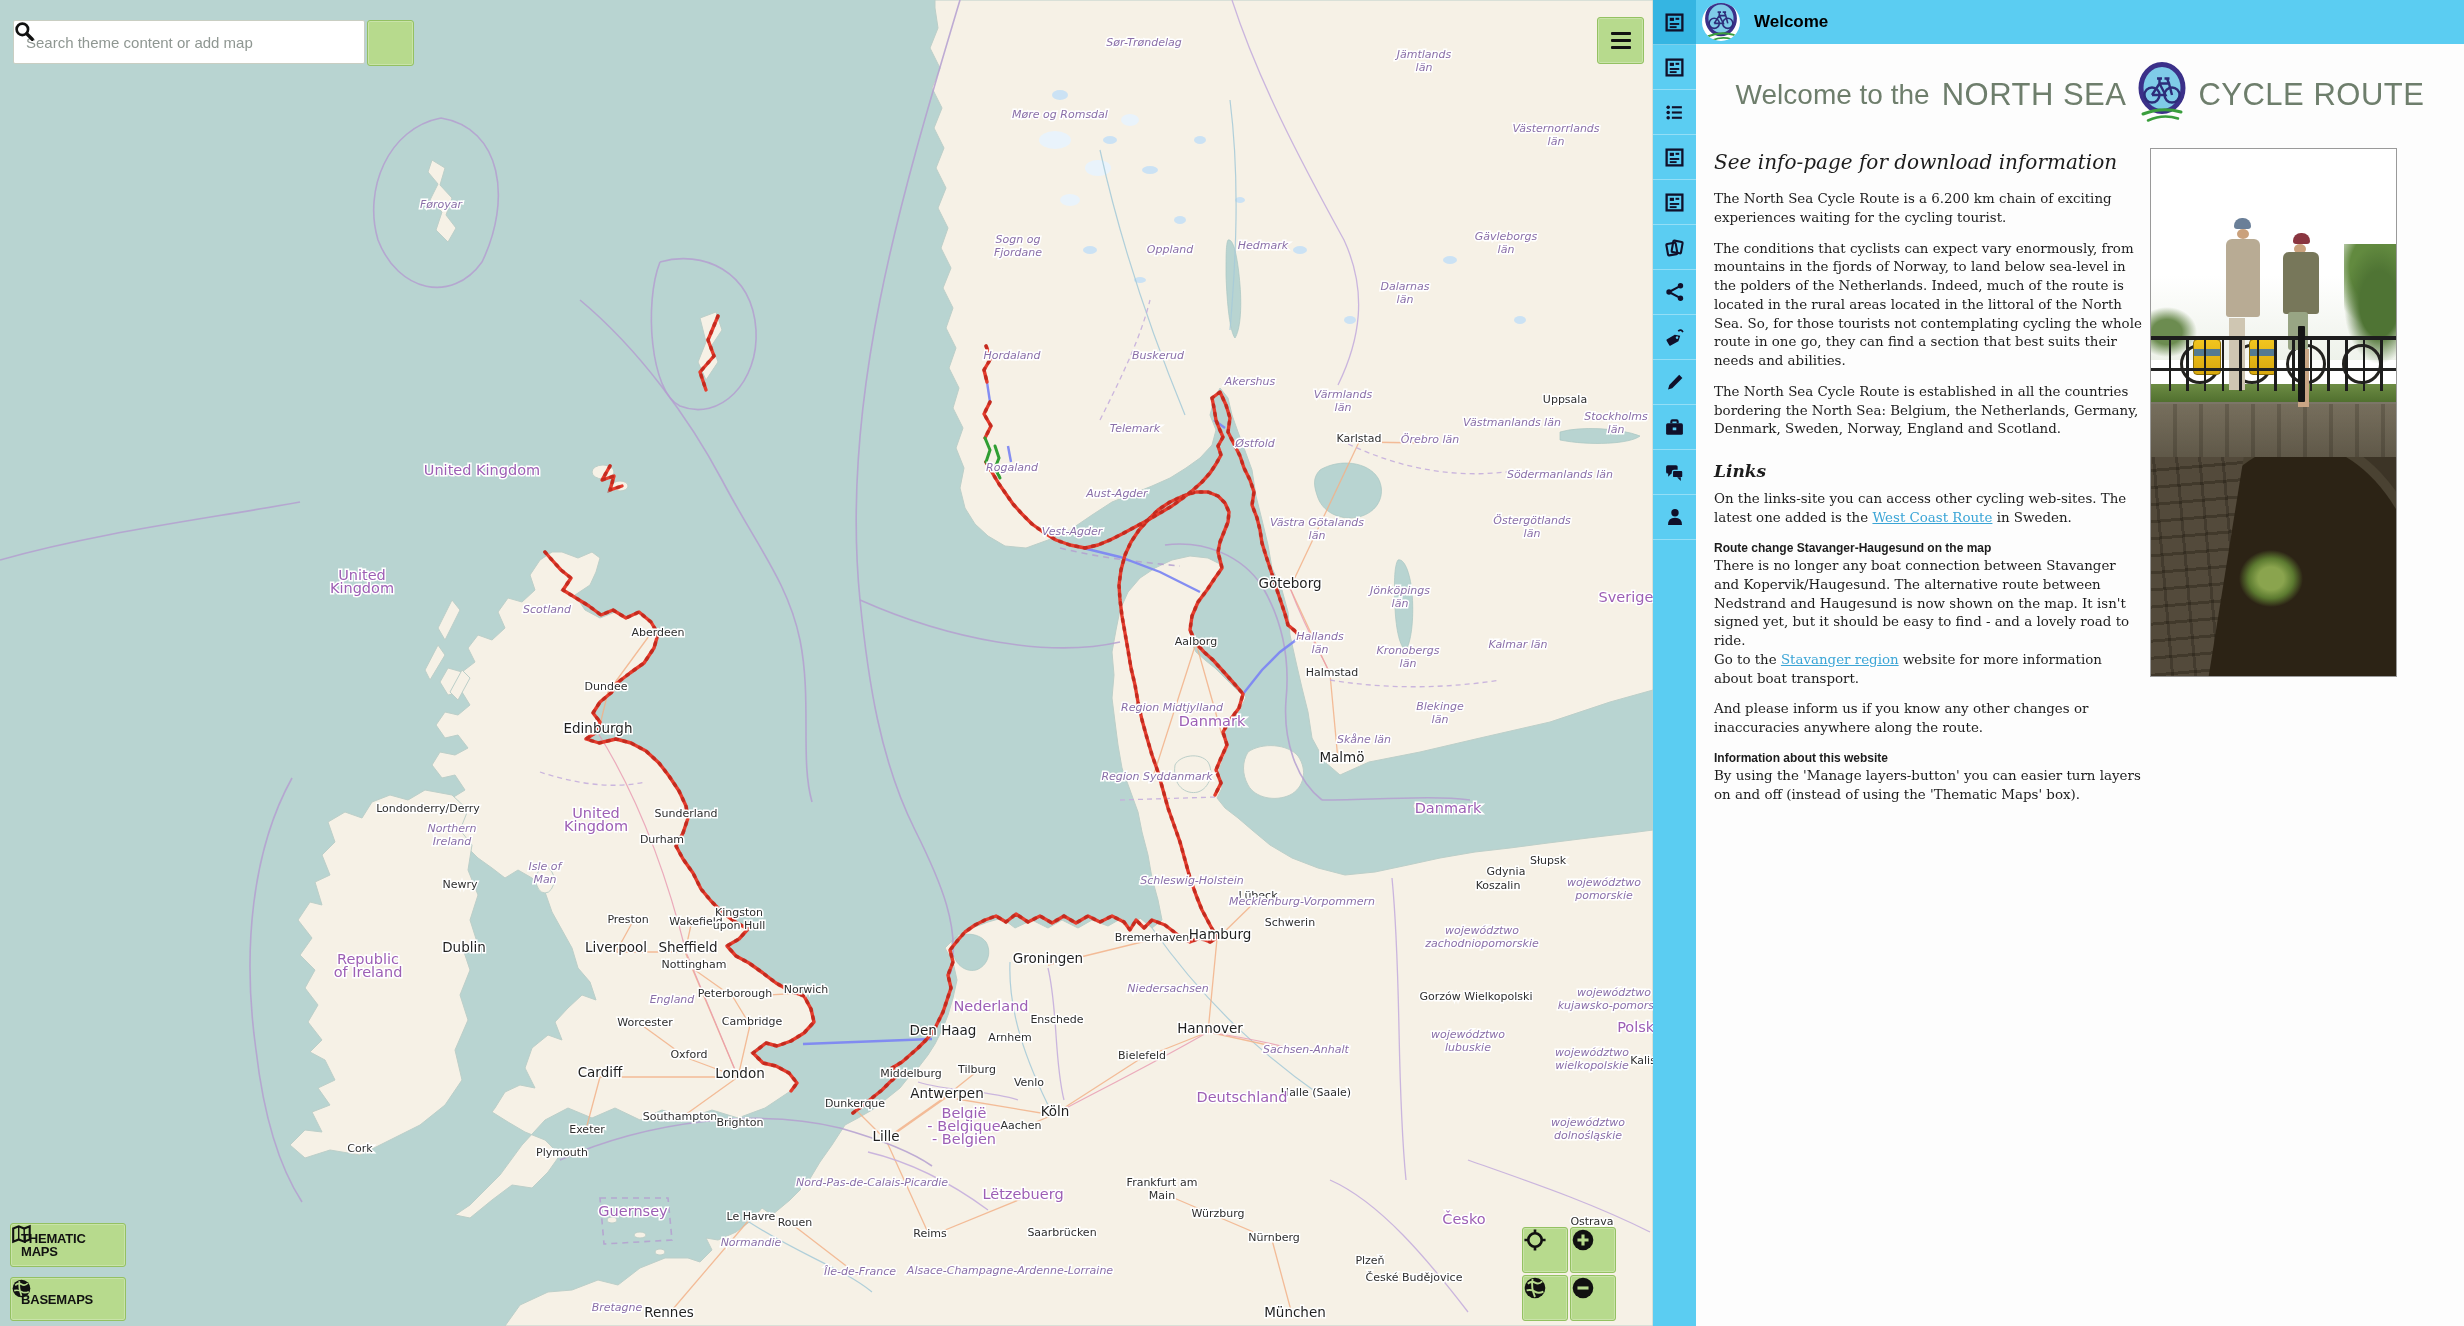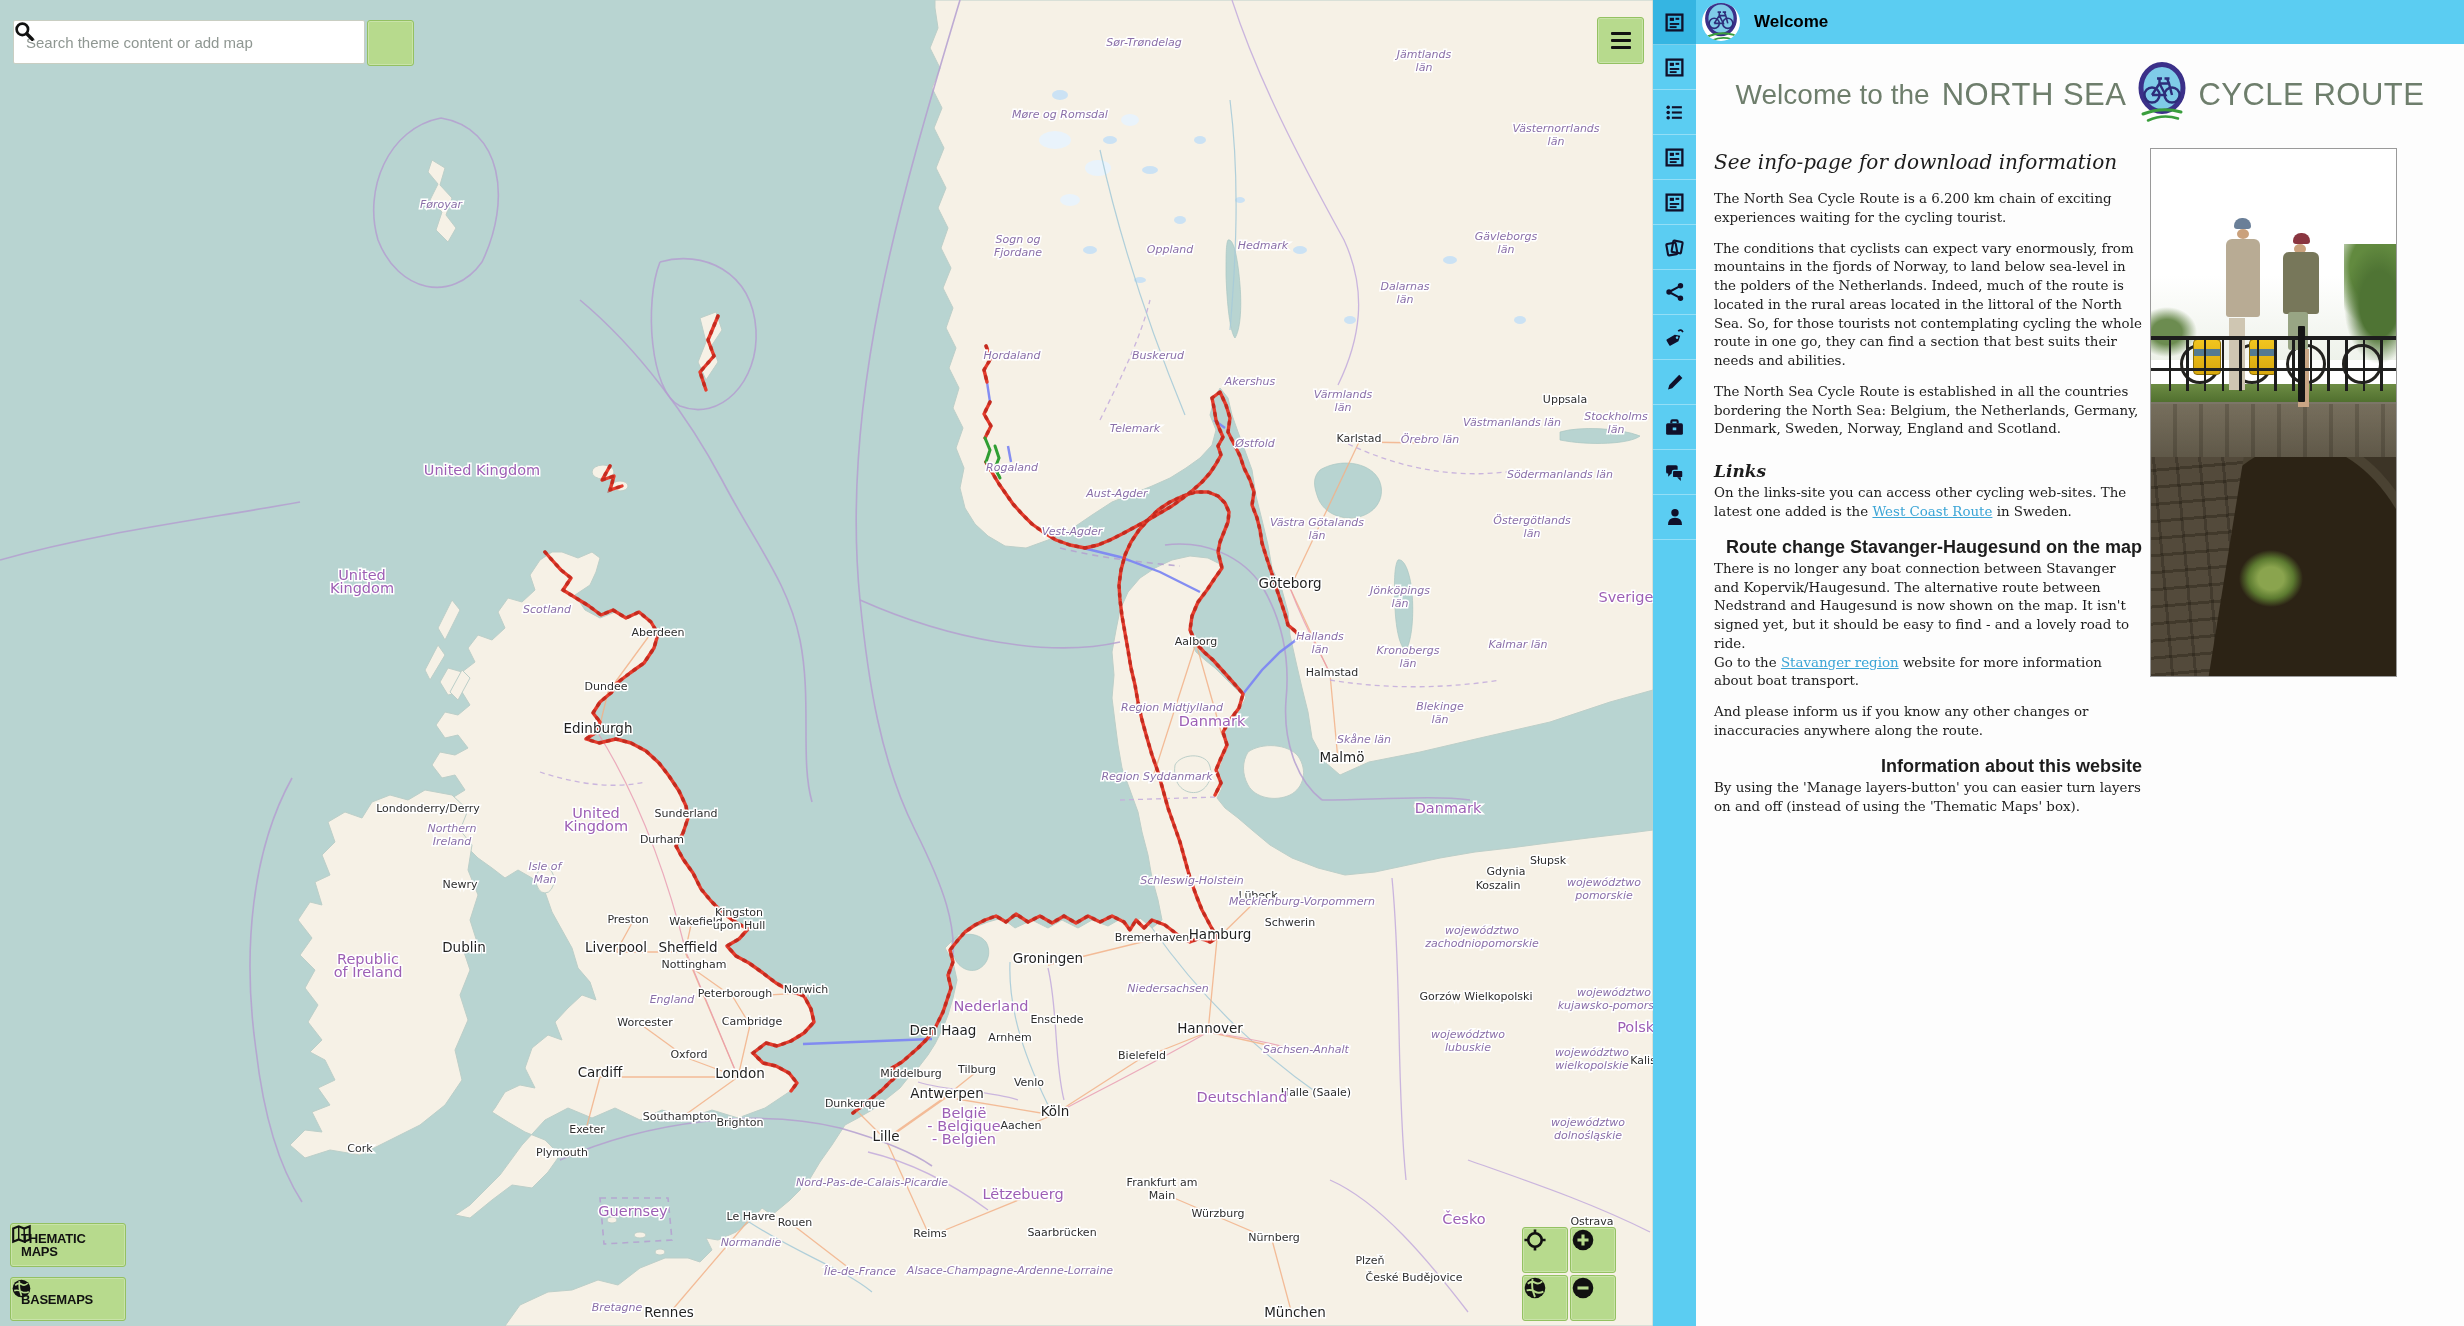--- a/index.html
+++ b/index.html
@@ -55,23 +55,23 @@
   
   #panel{position:absolute;left:1696px;top:0;width:768px;height:1326px;background:#fdfdfd;}
   #panel-header{position:absolute;left:0;top:0;width:768px;height:44px;background:#5bcdf2;display:flex;align-items:center;}
   #hdr-logo{margin-left:6px;width:38px;height:38px;border-radius:50%;background:#fff;display:flex;align-items:center;justify-content:center;overflow:hidden;}
   #hdr-title{margin-left:14px;font-size:17px;font-weight:bold;color:#000;}
   #panel-title{position:absolute;left:0;top:52px;width:768px;height:86px;display:flex;align-items:center;justify-content:center;gap:12px;color:#6e7e6c;}
   #pt-prefix{font-size:28px;text-align:center;}
   .pt-main{font-size:31px;letter-spacing:.5px;}
   #panel-text{position:absolute;left:18px;top:146px;width:428px;font-family:"DejaVu Serif",serif;color:#1c1c1c;}
   .sec-h1{font-size:20px;font-style:italic;font-weight:500;margin:4px 0 16px;}
-  .sec-h2{font-size:17px;font-style:italic;font-weight:bold;margin:22px 0 3px;}
+  .sec-h2{font-size:17px;font-style:italic;font-weight:bold;margin:22px 0 9px;}
   .para{font-size:13.4px;line-height:1.4;margin:0 0 12px;}
-  .mini-head{font-family:"Liberation Sans",sans-serif;font-weight:bold;font-size:18px;line-height:1.45;text-align:right;}
+  .mini-head{font-family:"Liberation Sans",sans-serif;font-weight:bold;font-size:12px;line-height:1.45;}
   .para a{color:#3ba5d6;text-decoration:underline;cursor:pointer;}
 
   
   #photo{position:absolute;left:454px;top:148px;width:245px;height:527px;border:1px solid #9a9a9a;overflow:hidden;background:#fff;}
   .ph{position:absolute;}
   #ph-sky{left:0;top:0;width:100%;height:40%;background:linear-gradient(#ffffff 60%,#eef2ea);}
   #ph-trees-r{right:-18px;top:18%;width:70px;height:120px;background:radial-gradient(closest-side,#4f7434 55%,rgba(79,116,52,0)),radial-gradient(circle at 70% 20%,#628a3f 40%,rgba(98,138,63,0) 60%);}
   #ph-trees-l{left:-14px;top:30%;width:60px;height:50px;background:radial-gradient(closest-side,#6c8c50 50%,rgba(108,140,80,0));}
   #ph-grass{left:0;top:44.5%;width:100%;height:3.5%;background:linear-gradient(#6d8c44,#51702f);}
   #ph-deck{left:0;top:48%;width:100%;height:10%;background:repeating-linear-gradient(90deg,#a8a294 0 22px,#8f897b 22px 26px),linear-gradient(#b4aea0,#918b7d);background-blend-mode:multiply;border-top:2px solid #7c7668;}

